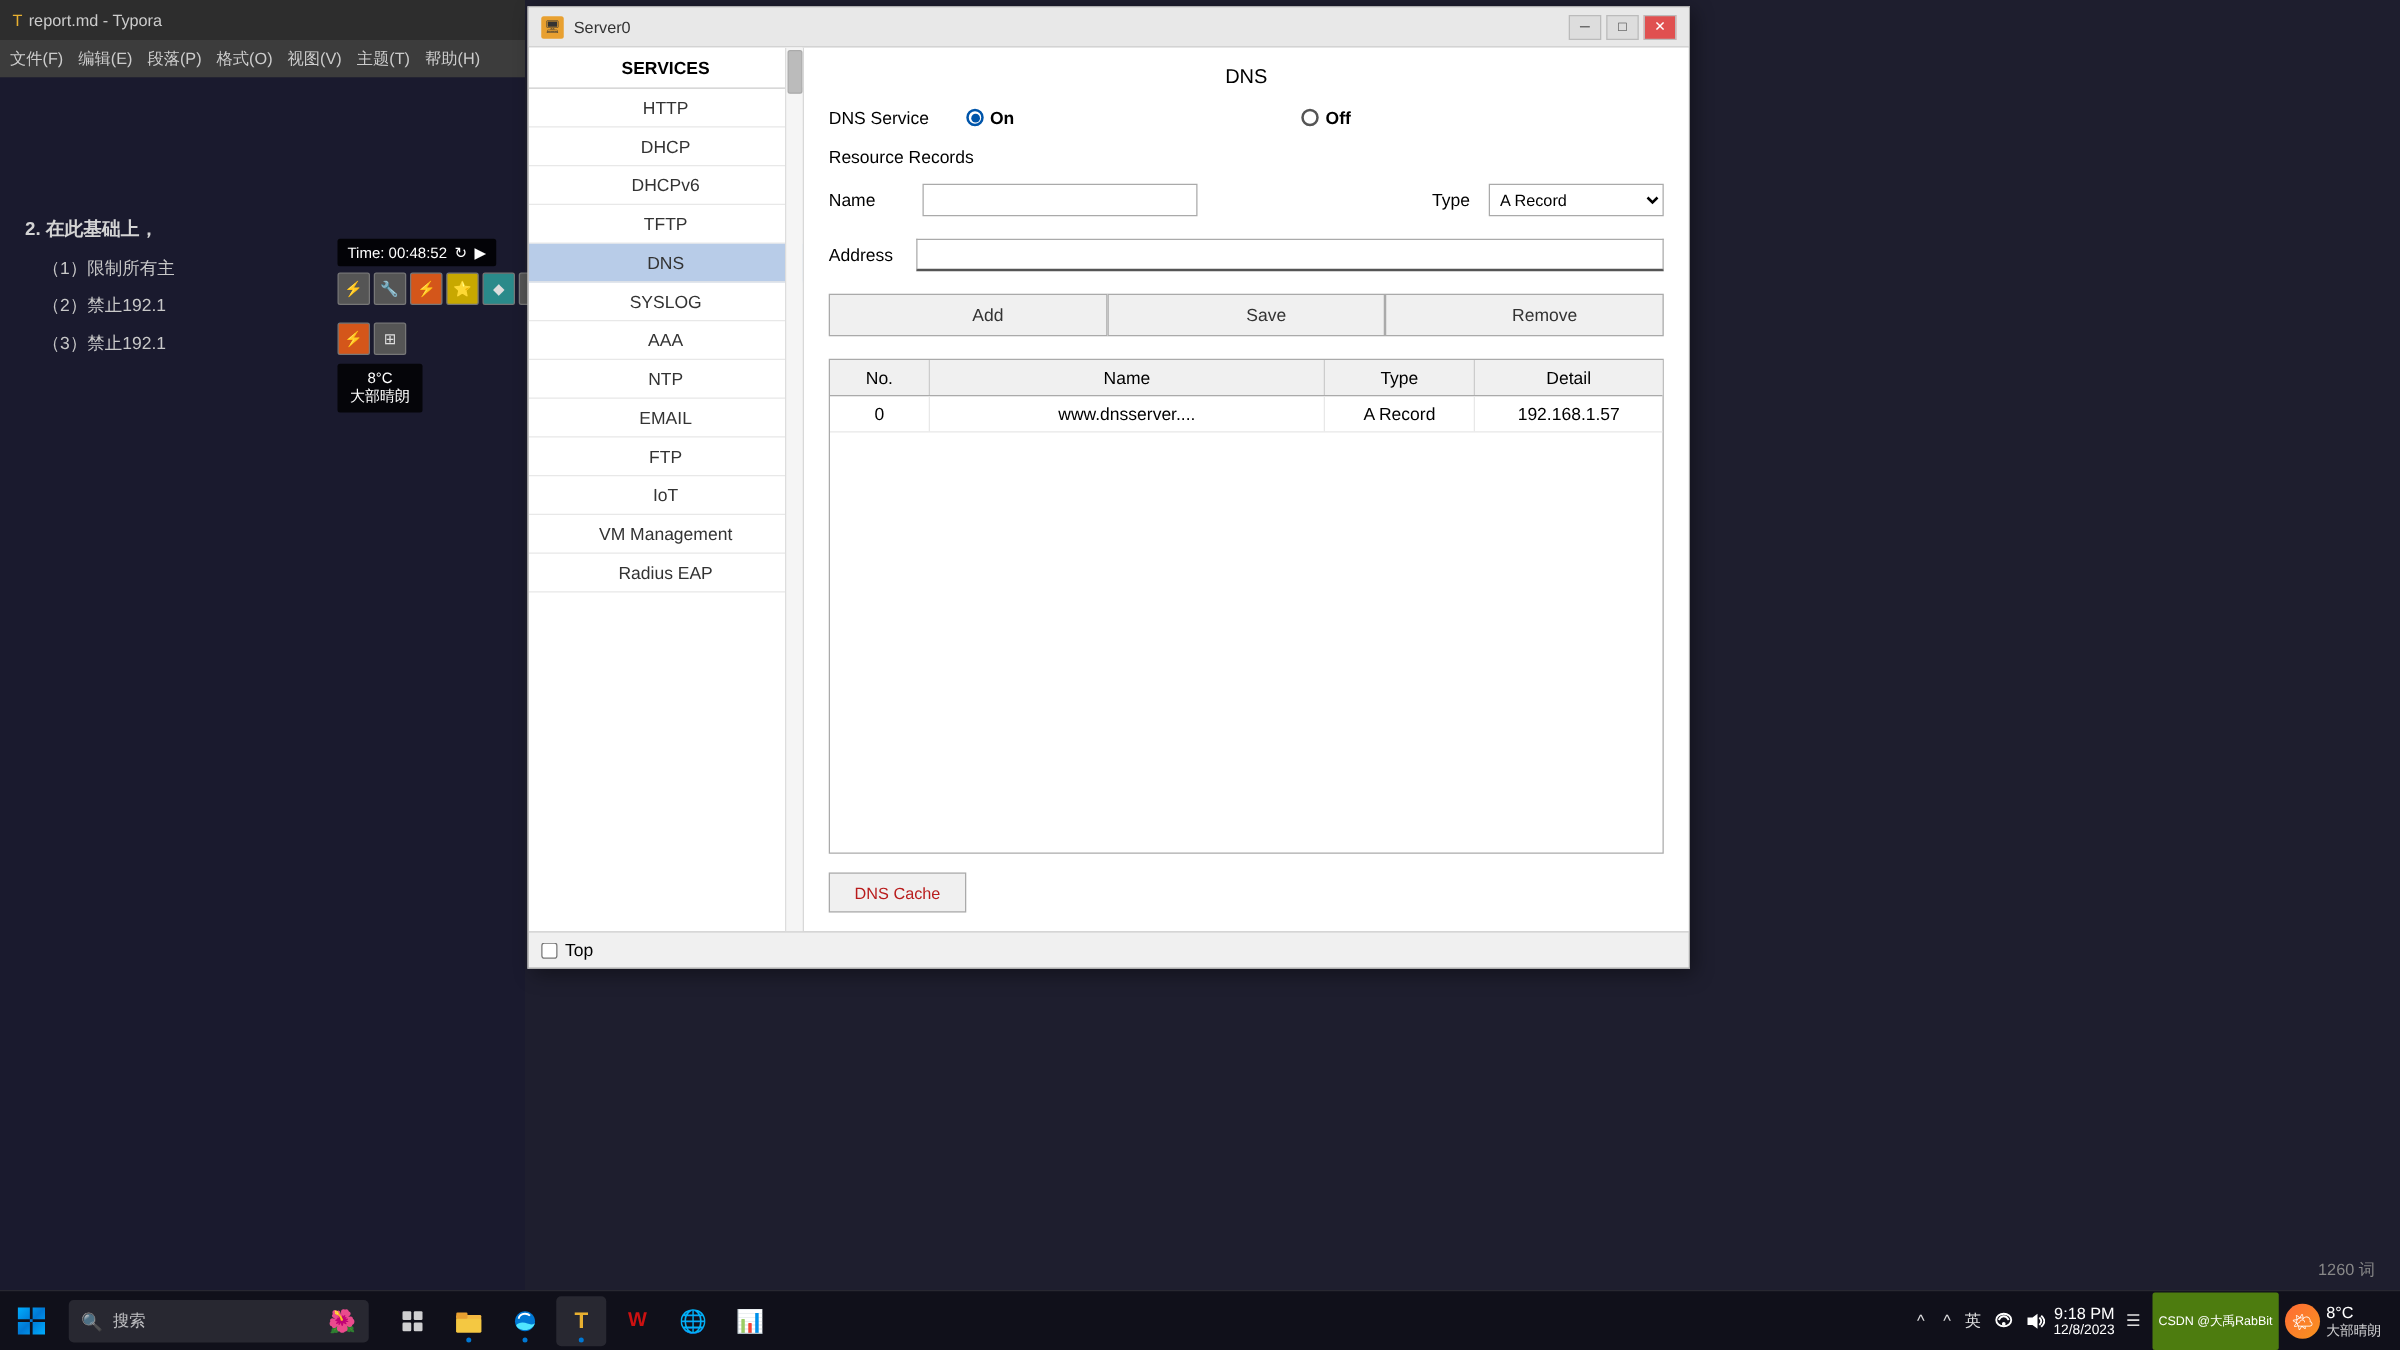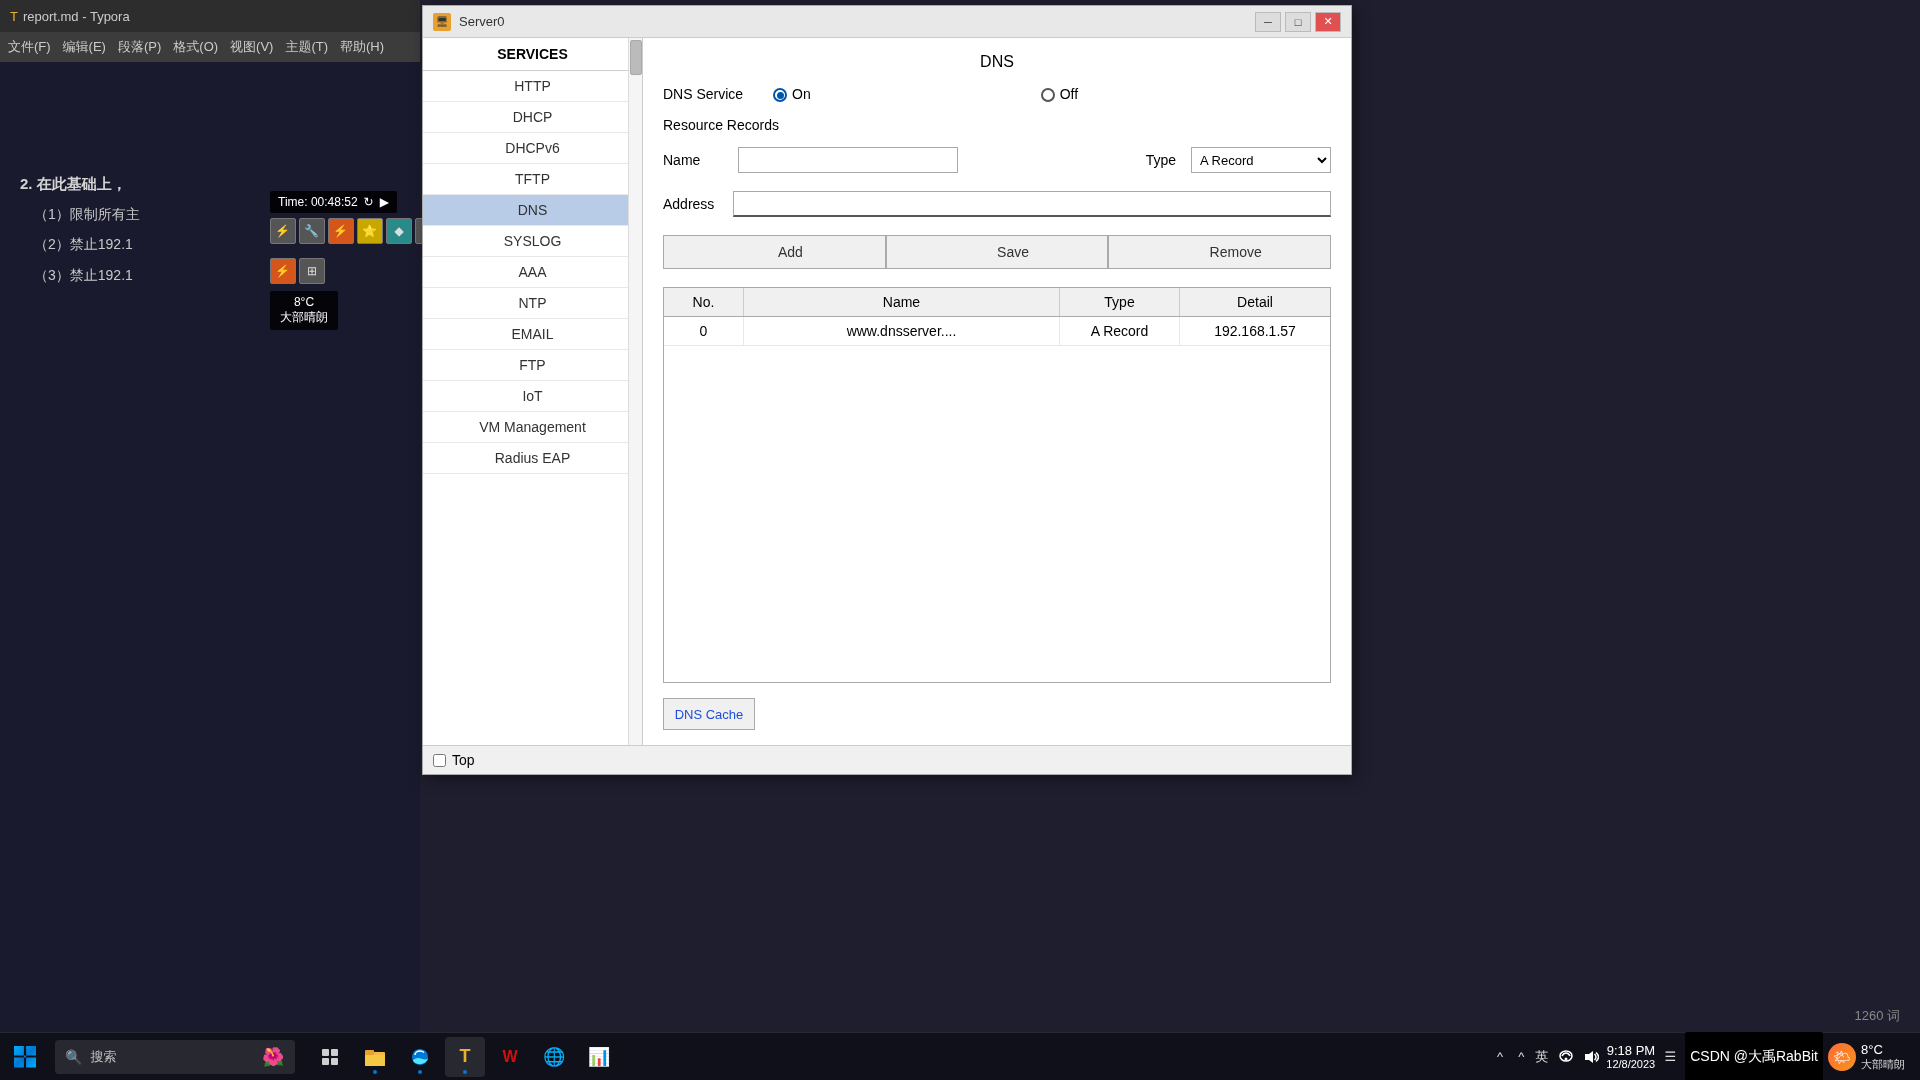--- a/index.html
+++ b/index.html
@@ -267,23 +267,24 @@
       font-weight: 500;
       min-width: 110px;
     }
     .radio-group {
       display: flex;
       gap: 20px;
       align-items: center;
     }
     .radio-item {
       display: flex;
-      align-items: flex-end;
+      align-items: center;
       gap: 5px;
       cursor: pointer;
+      font-weight: bold;
     }
     .radio-circle {
       width: 14px; height: 14px;
       border-radius: 50%;
       border: 2px solid #555;
       display: flex; align-items: center; justify-content: center;
     }
     .radio-circle.checked { border-color: #0055aa; }
     .radio-circle.checked::after {
       content: '';
@@ -396,27 +397,27 @@
     .table-cell {
       padding: 6px 10px;
       font-size: 14px;
       border-right: 1px solid #e8e8e8;
       text-align: center;
     }
     .table-cell:last-child { border-right: none; }
 
     
     .dns-cache-btn {
-      width: 92px;
+      width: 110px;
       height: 32px;
       border: 1px solid #aaa;
       background: #f0f0f0;
       cursor: pointer;
       font-size: 13px;
-      color: #1d4ed8;
+      color: #b91c1c;
       margin-top: 5px;
     }
 
     
     .top-row {
       display: flex;
       align-items: center;
       gap: 6px;
       padding: 6px 10px;
       border-top: 1px solid #ccc;
@@ -787,21 +788,21 @@
       </svg>
     </div>
 
     <div class="tray-time">
       <div class="tray-time-main">9:18 PM</div>
       <div class="tray-time-date">12/8/2023</div>
     </div>
 
     <div class="tray-icon">☰</div>
 
-    <div style="background:#000000; color:white; font-size:14px; padding:16px 5px; border-radius:2px; cursor:pointer;">
+    <div style="background:#4d7c0f; color:white; font-size:10px; padding:16px 5px; border-radius:2px; cursor:pointer;">
       <span>CSDN @大禹RabBit</span>
     </div>
 
     <div style="display:flex; align-items:center; gap:5px; cursor:pointer;">
       <div class="weather-circle">🌤</div>
       <div style="display:flex; flex-direction:column;">
         <span style="font-size:13px; color:white;">8°C</span>
         <span style="font-size:11px; color:rgba(255,255,255,0.8);">大部晴朗</span>
       </div>
     </div>

